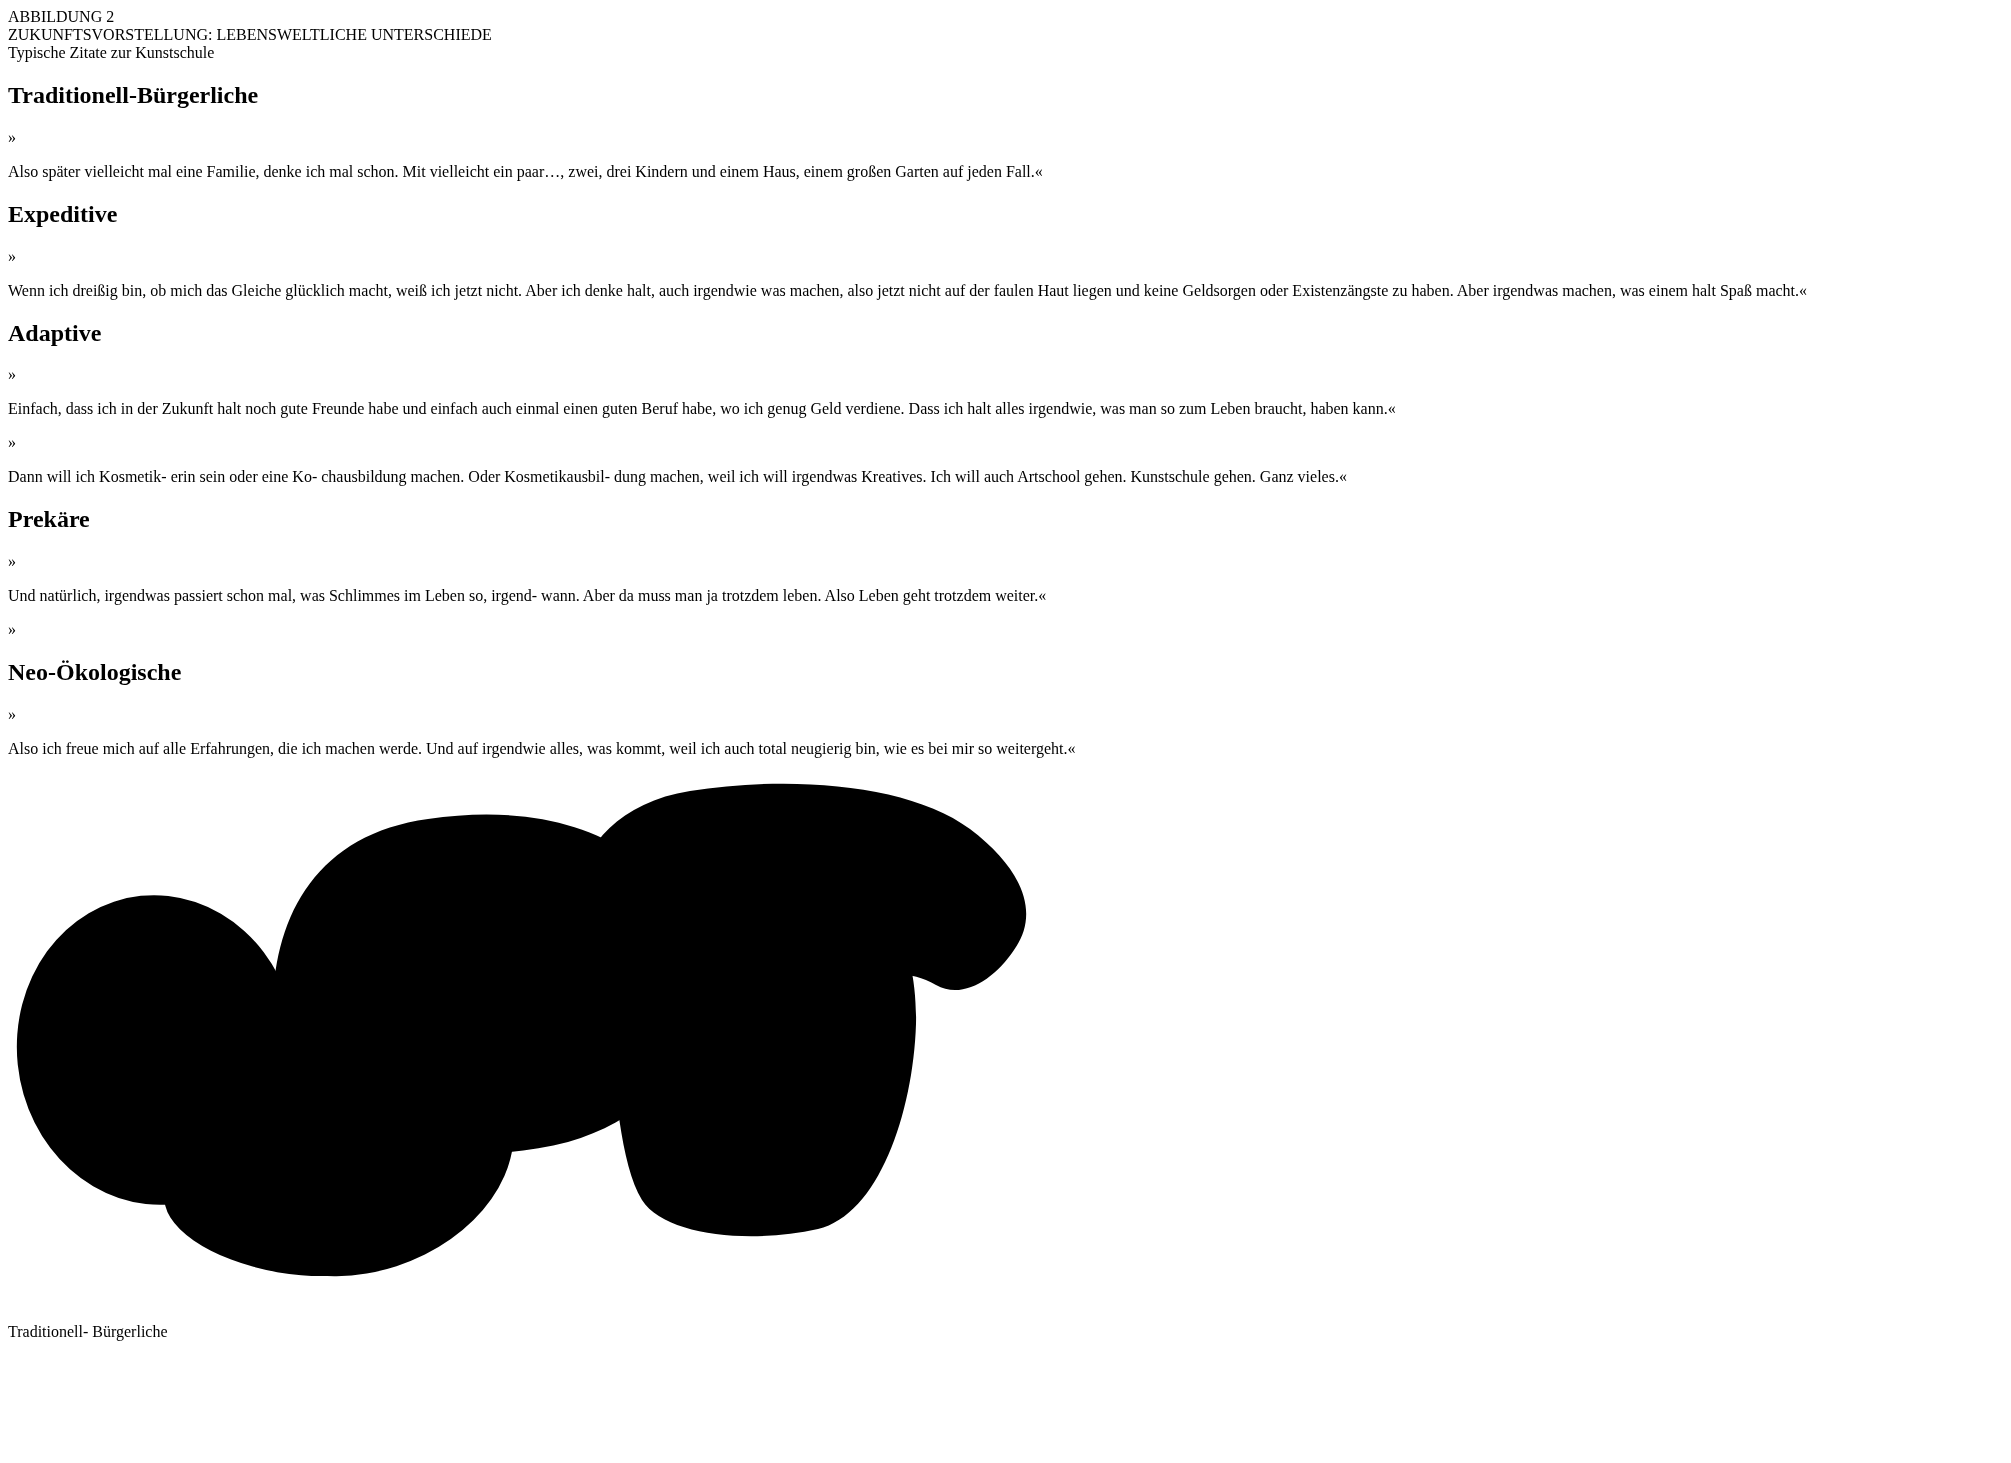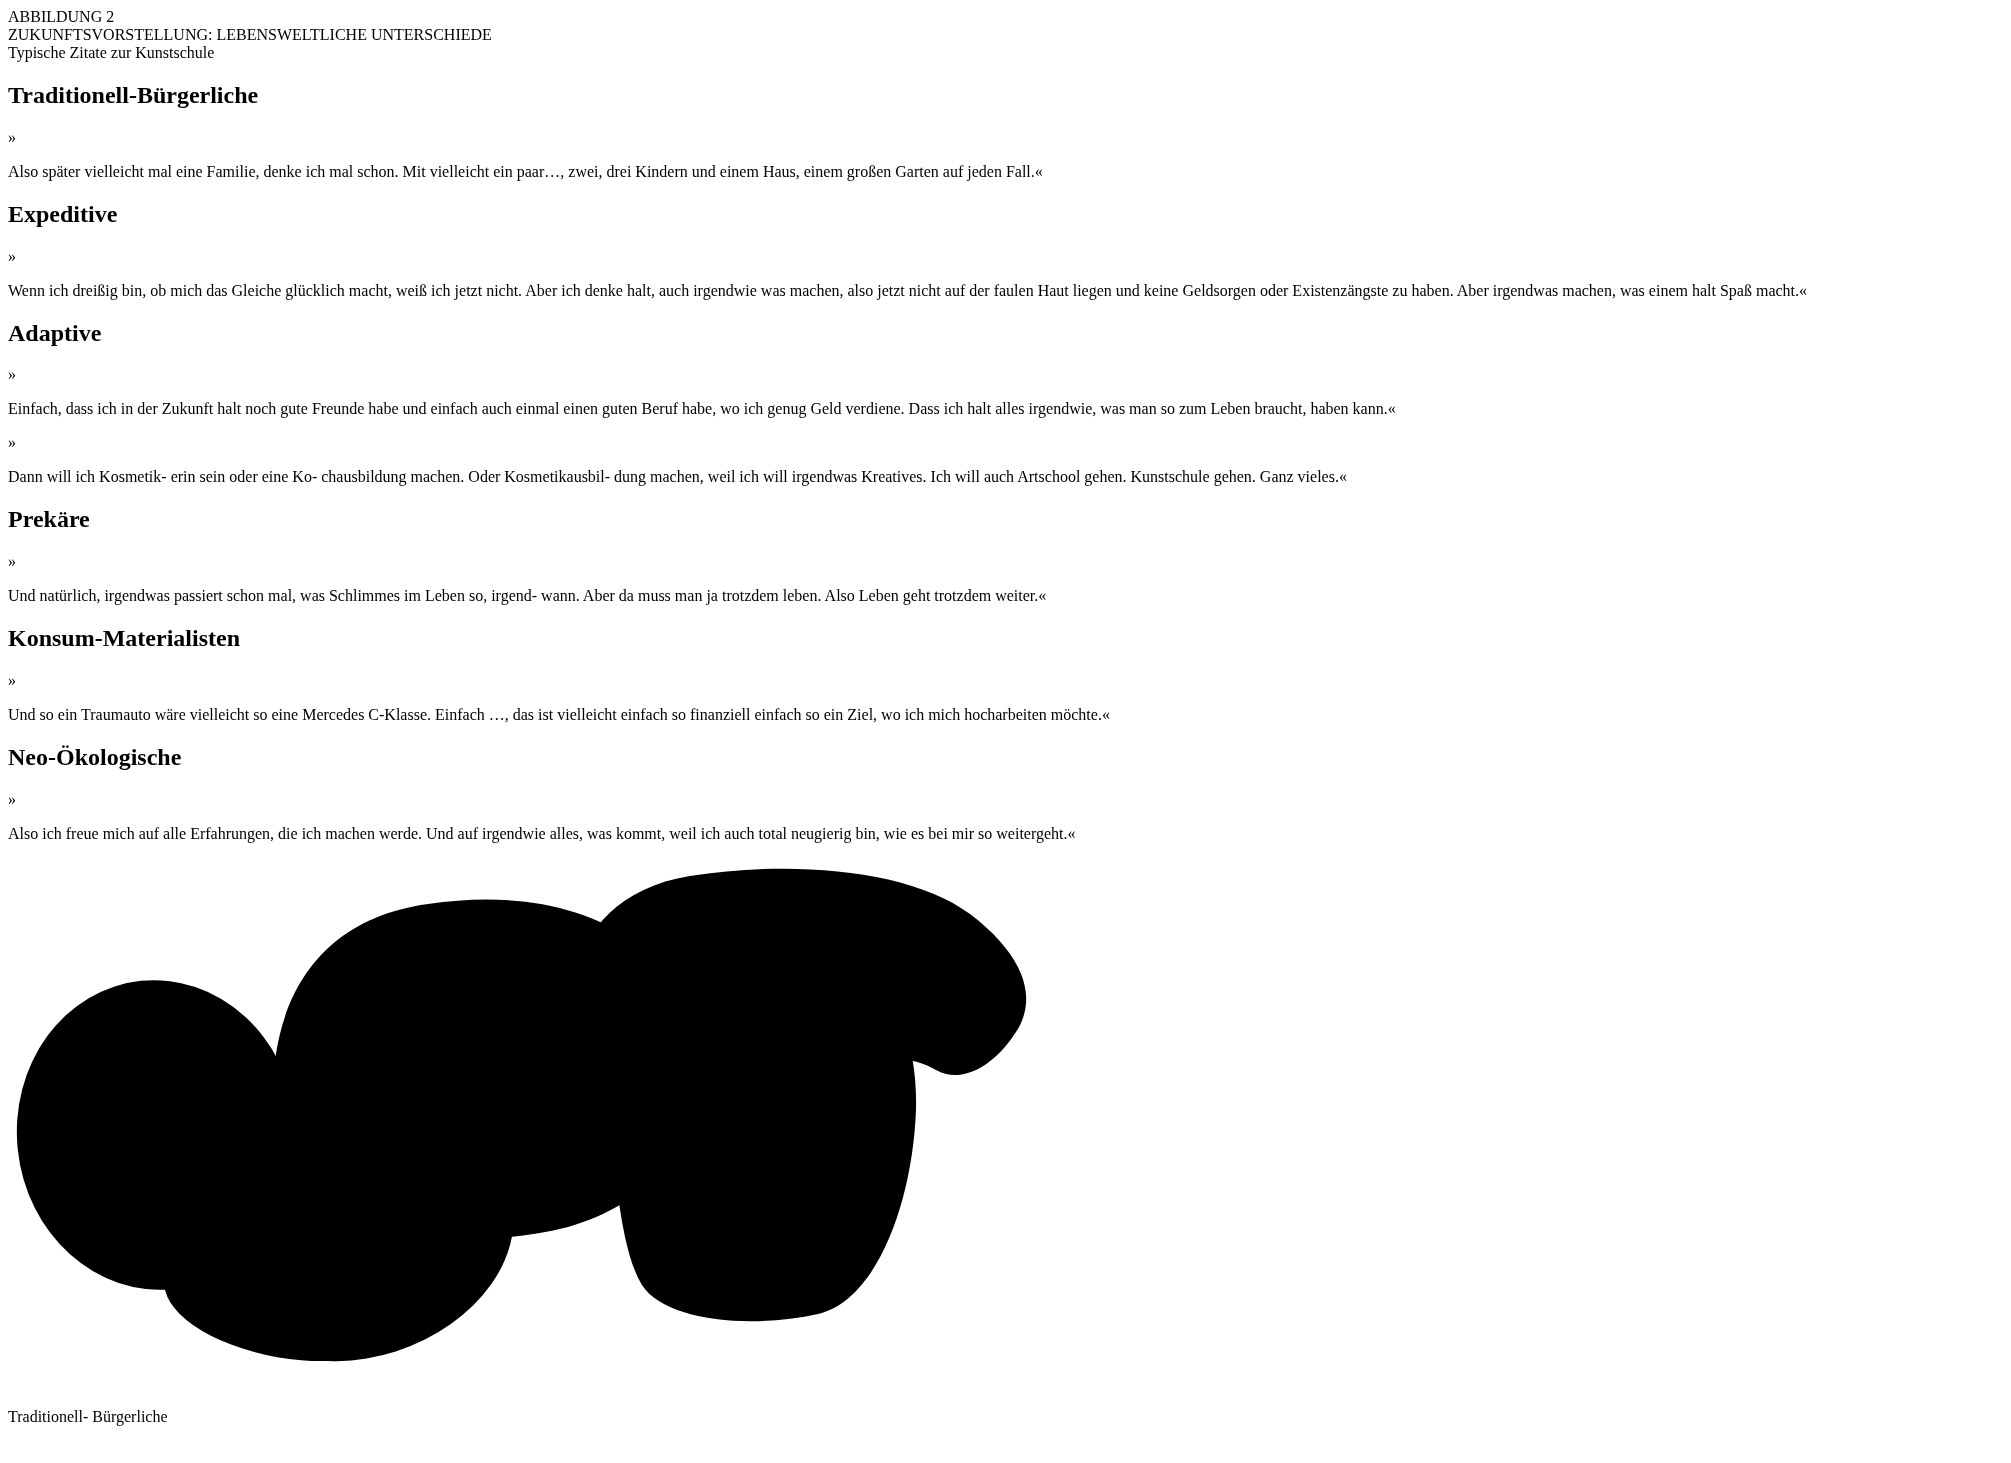--- a/index.html
+++ b/index.html
@@ -142,27 +142,22 @@
   <div class="quote">
     <span class="qo">»</span>
     <p class="qt"><span>Und natürlich, irgendwas passiert schon
 mal, was Schlimmes im Leben so, irgend-
 wann. Aber da muss man ja trotzdem
 leben. Also Leben geht trotzdem weiter.</span><span class="qc">«</span></p>
   </div>
 </section>
 
 <section class="sec sec-kon">
-  <h2>Konsum-Materialisten</h2>
-  <div class="quote">
-    <span class="qo">»</span>
-    <p class="qt"><span>Und so ein Traumauto wäre vielleicht so
-eine Mercedes C-Klasse. Einfach …, das ist
-vielleicht einfach so finanziell einfach so ein
-Ziel, wo ich mich hocharbeiten möchte.</span><span class="qc">«</span></p>
+  <div class="quote">
+    <span class="qo">»</span>
   </div>
 </section>
 
 <section class="sec sec-neo">
   <h2>Neo-Ökologische</h2>
   <div class="quote">
     <span class="qo">»</span>
     <p class="qt"><span>Also ich freue mich auf alle
 Erfahrungen, die ich machen
 werde. Und auf irgendwie

